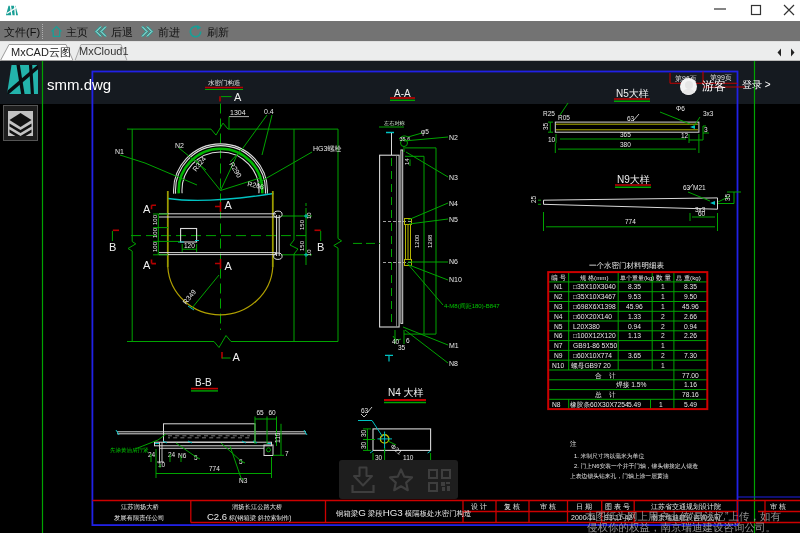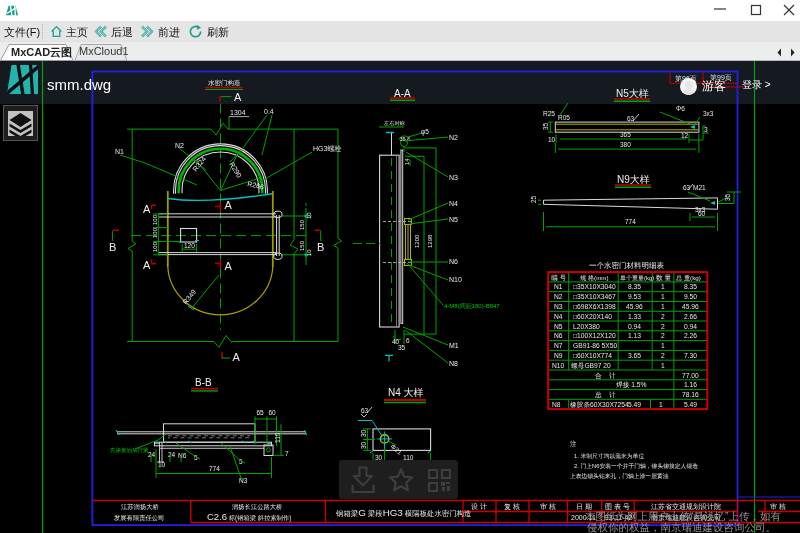--- a/index.html
+++ b/index.html
@@ -1,21 +1,21 @@
 <!DOCTYPE html>
 <html><head>
 <meta charset="utf-8">
 <style>
 *{margin:0;padding:0;box-sizing:border-box}
 html,body{width:800px;height:533px;overflow:hidden;background:#000;font-family:"Liberation Sans",sans-serif}
 #titlebar{position:absolute;left:0;top:0;width:800px;height:21px;background:#ffffff;color:#000;font-size:12px}
 #titleicon{position:absolute;left:5px;top:4px;width:14px;height:13px}
 #titletext{position:absolute;left:27px;top:5px;font-size:10px;letter-spacing:-0.3px}
 #titlebar svg.wb{position:absolute}
-#menubar{position:absolute;left:0;top:21px;width:800px;height:21px;background:#e5e5e5;border-bottom:1px solid #e0e0e0;font-size:11px;color:#111}
+#menubar{position:absolute;left:0;top:21px;width:800px;height:21px;background:#737373;border-bottom:1px solid #e0e0e0;font-size:11px;color:#111}
 .mi{position:absolute;top:4px}
 #tabbar{position:absolute;left:0;top:42px;width:800px;height:19px;background:#eceded;border-bottom:1px solid #b9b9b9}
 .tab{position:absolute;top:2px;height:17px;font-size:11px;color:#222}
 .tabshape{position:absolute;left:0;top:0;width:100%;height:100%}
 #canvas{position:absolute;left:0;top:61px;width:800px;height:472px;background:#000}
 #cadsvg{position:absolute;left:0;top:0}
 #hdrleft{position:absolute;left:0;top:0;height:43px;width:726px;pointer-events:none}
 #fname{position:absolute;left:47px;top:15px;color:#fff;font-size:15px}
 #logo{position:absolute;left:6px;top:3px}
 #ava{position:absolute;left:680px;top:17px;width:17px;height:17px;border-radius:50%;background:#f4f4f4;overflow:hidden}
@@ -69,21 +69,21 @@
       <path d="M13.5 8 A5.5 5.5 0 1 1 11 3.5" fill="none" stroke="#1a9f96" stroke-width="1.8"></path>
       <path d="M10 1 L14 4 L9.5 6 Z" fill="#1a9f96"></path>
     </svg>
   <span class="mi" style="left:207px">刷新</span>
 </div>
 <div id="tabbar">
   <div class="tab" style="left:0px;width:74px">
     <svg class="tabshape" viewBox="0 0 74 17" preserveAspectRatio="none">
         <path d="M9 0.5 H66 L73 16.5 H0.5 Z" fill="#fdfdfd" stroke="#9a9a9a" stroke-width="1"></path>
       </svg>
-    <span style="position:absolute;left:11px;top:1px;font-weight:bold">MxCAD云图</span>
+    <span style="position:absolute;left:11px;top:1px;font-weight:normal">MxCAD云图</span>
   </div>
   <div class="tab" style="left:74px;width:54px">
     <svg class="tabshape" viewBox="0 0 54 17" preserveAspectRatio="none">
         <path d="M7 0.5 H47 L53 16.5 H1 Z" fill="#e7e8e8" stroke="#a8a8a8" stroke-width="1"></path>
       </svg>
     <span style="position:absolute;left:5px;top:1px;color:#333">MxCloud1</span>
   </div>
   <svg style="position:absolute;right:3px;top:6px" width="20" height="9" viewBox="0 0 20 9">
       <path d="M4 0.5 L0.5 4.5 L4 8.5 Z" fill="#222"></path>
       <path d="M14 0.5 L17.5 4.5 L14 8.5 Z" fill="#222"></path>

